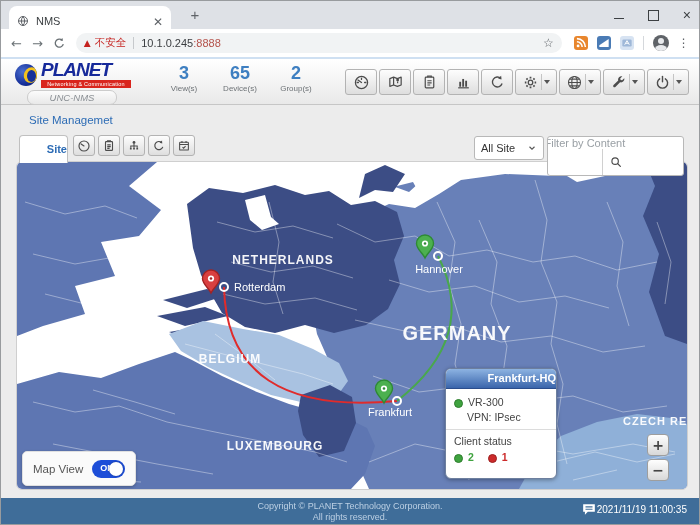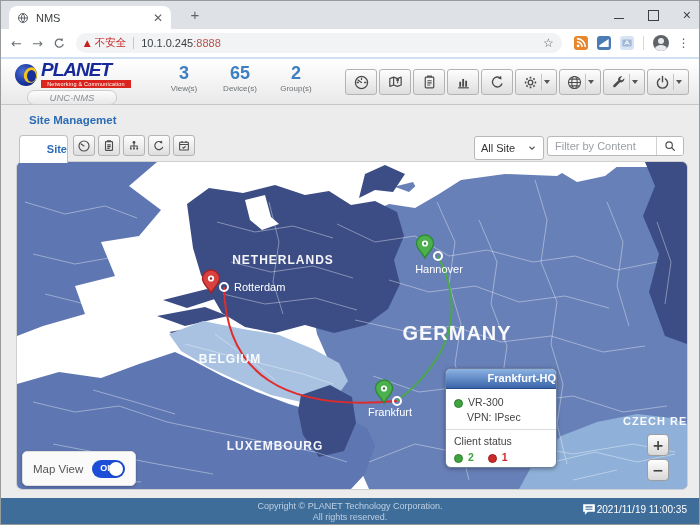--- a/index.html
+++ b/index.html
@@ -1,19 +1,19 @@
 <!DOCTYPE html>
 <html><head>
 <meta charset="utf-8">
 <style>
   html,body{margin:0;padding:0;background:#fff;font-family:"Liberation Sans",sans-serif;}
   #window{position:relative;width:700px;height:525px;border:1px solid #989b9e;box-sizing:border-box;overflow:hidden;background:#ececec;}
   
   #tabstrip{position:absolute;left:0;top:0;width:100%;height:28px;background:#dee1e6;}
-  .btab{position:absolute;left:8px;top:5px;width:162px;height:23px;background:#fff;border-radius:8px 8px 0 0;display:flex;align-items:center;padding:0 8px;box-sizing:border-box;}
+  .btab{position:absolute;left:8px;top:5px;width:162px;height:23px;background:#fff;border-radius:8px 8px 0 0;display:flex;align-items:flex-start;padding:9px 8px;box-sizing:border-box;}
   .btab-title{font-size:11px;color:#3c4043;margin-left:7px;flex:1;}
   .tab-close{font-size:12px;color:#5f6368;cursor:default;}
   .newtab{position:absolute;left:185px;top:6px;width:18px;height:18px;text-align:center;line-height:16px;font-size:15px;color:#5f6368;border-radius:50%;}
   .winctl{position:absolute;right:8px;top:0;height:28px;display:flex;align-items:center;gap:24px;}
   .wmin{width:10px;height:1px;background:#3c4043;margin-top:6px;}
   .wmax{width:9px;height:9px;border:1px solid #3c4043;}
   .wclose{font-size:14px;color:#3c4043;line-height:10px;}
   #addressbar{position:absolute;left:0;top:28px;width:100%;height:28px;background:#fff;border-bottom:1px solid #d5d8dc;display:flex;align-items:center;}
   .navic{font-family:"DejaVu Sans",sans-serif;color:#697074;font-size:13px;margin-left:10px;}
   .omnibox{margin-left:10px;width:486px;height:20px;background:#f1f3f4;border-radius:10px;display:flex;align-items:center;padding:0 8px;box-sizing:border-box;}
@@ -46,39 +46,39 @@
   .stat-val{font-size:18px;font-weight:bold;color:#3e7fc1;line-height:19px;}
   .stat-lab{font-size:8px;color:#6d7276;margin-top:1px;}
   .toolbar{position:absolute;right:10px;top:10px;display:flex;gap:2px;}
   .tbtn{height:26px;background:linear-gradient(#fdfdfd,#dedede);border:1px solid #b3b3b3;border-radius:3px;display:flex;align-items:center;justify-content:center;box-sizing:border-box;}
   .tbtn.simple{width:32px;}
   .tbtn.drop{width:42px;gap:2px;}
   .tb-sep{width:1px;height:16px;background:#c4c4c4;}
   .caret{width:0;height:0;border-left:3px solid transparent;border-right:3px solid transparent;border-top:4px solid #555;}
   
   #content{position:absolute;left:0;top:104px;width:100%;height:393px;background:#ececec;}
-  .page-title{position:absolute;left:28px;top:9px;font-size:11.5px;font-weight:bold;color:#2d6cb5;}
+  .page-title{position:absolute;left:28px;top:9px;font-size:11.5px;font-weight:normal;color:#2d6cb5;}
   .tab-site{position:absolute;left:18px;top:30px;width:47px;height:27px;background:#fff;border:1px solid #c0c0c0;border-bottom:none;border-radius:4px 4px 0 0;z-index:3;text-align:right;line-height:26px;font-size:11px;font-weight:bold;color:#2d6cb5;}
   .minibar{position:absolute;left:72px;top:30px;display:flex;gap:3px;z-index:3;}
   .mbtn{width:22px;height:21px;background:linear-gradient(#fdfdfd,#dedede);border:1px solid #b3b3b3;border-radius:3px;display:flex;align-items:center;justify-content:center;box-sizing:border-box;}
   .rightfilters{position:absolute;left:473px;top:31px;display:flex;z-index:3;}
   .siteselect{width:70px;height:24px;background:#fff;border:1px solid #b8b8b8;border-radius:3px;display:flex;align-items:center;padding:0 6px;box-sizing:border-box;font-size:11px;color:#333;}
   .siteselect .chev{margin-left:auto;}
-  .searchwrap{margin-left:3px;width:137px;height:20px;background:#fff;border:1px solid #b8b8b8;border-radius:3px;display:flex;align-items:center;box-sizing:border-box;overflow:hidden;}
+  .searchwrap{margin-left:3px;width:137px;height:40px;background:#fff;border:1px solid #b8b8b8;border-radius:3px;display:flex;align-items:center;box-sizing:border-box;overflow:hidden;flex-direction:column;}
   .searchwrap input{flex:1;border:none;outline:none;font-size:11px;color:#333;padding:0 7px;min-width:0;font-family:"Liberation Sans",sans-serif;background:transparent;}
   .searchwrap input::placeholder{color:#9aa0a5;}
   .searchbtn{width:26px;height:100%;border-left:1px solid #d0d0d0;display:flex;align-items:center;justify-content:center;background:#fff;}
   
   #mapbox{position:absolute;left:15px;top:56px;width:670px;height:327px;background:#fff;border:1px solid #cfcfcf;border-radius:6px;overflow:hidden;z-index:1;}
   #mapbox svg.mapsvg{position:absolute;left:0;top:0;}
   .country-label{fill:#ffffff;font-weight:bold;font-family:"Liberation Sans",sans-serif;letter-spacing:1px;opacity:.95;}
   .city-label{fill:#ffffff;font-family:"Liberation Sans",sans-serif;font-size:11px;}
   .popup{position:absolute;left:428px;top:206px;width:110px;background:#fff;border:1px solid #6d7f9e;border-radius:6px;box-shadow:0 1px 4px rgba(0,0,0,.35);font-size:10.5px;z-index:4;}
   .popup-header{height:19px;line-height:19px;text-align:right;color:#fff;font-weight:bold;font-size:11px;border-radius:5px 5px 0 0;background:linear-gradient(#8db3e2,#3a65ab);border-bottom:1px solid #2b4d8c;}
-  .popup-body{padding:7px 8px 4px;}
+  .popup-body{padding:7px 8px 15px;}
   .dot{display:inline-block;width:7px;height:7px;border-radius:50%;vertical-align:middle;margin-right:5px;}
   .dot.green{background:#3fa33f;border:1px solid #2d7d2d;}
   .dot.red{background:#cc2a2a;border:1px solid #9c1f1f;}
   .dev-row{color:#444;}
   .vpn-row{color:#444;margin:3px 0 0 13px;}
   .popup-div{border-top:1px solid #dcdcdc;margin:6px -8px 5px;}
   .cs-label{color:#444;}
   .cs-dots{margin-top:4px;display:flex;align-items:center;gap:14px;}
   .cs-ok{color:#3fa33f;font-weight:bold;}
   .cs-alert{color:#cc2a2a;font-weight:bold;}

